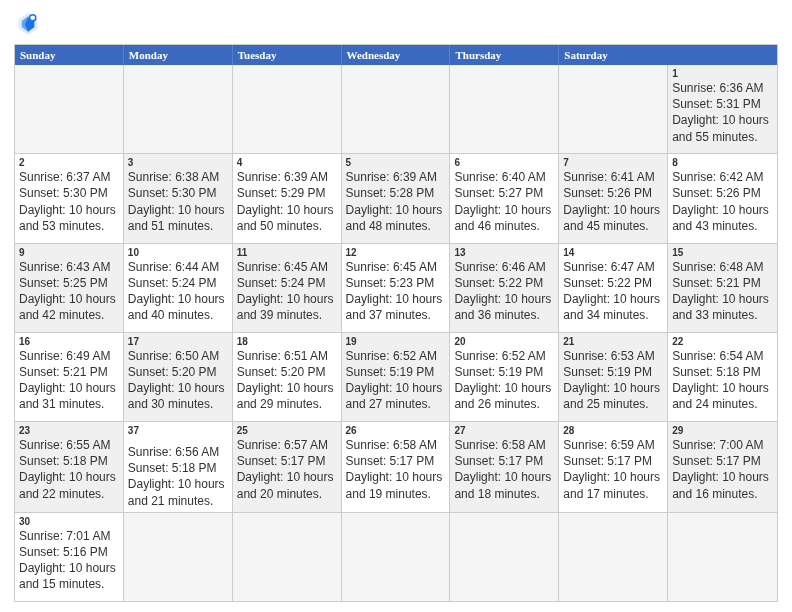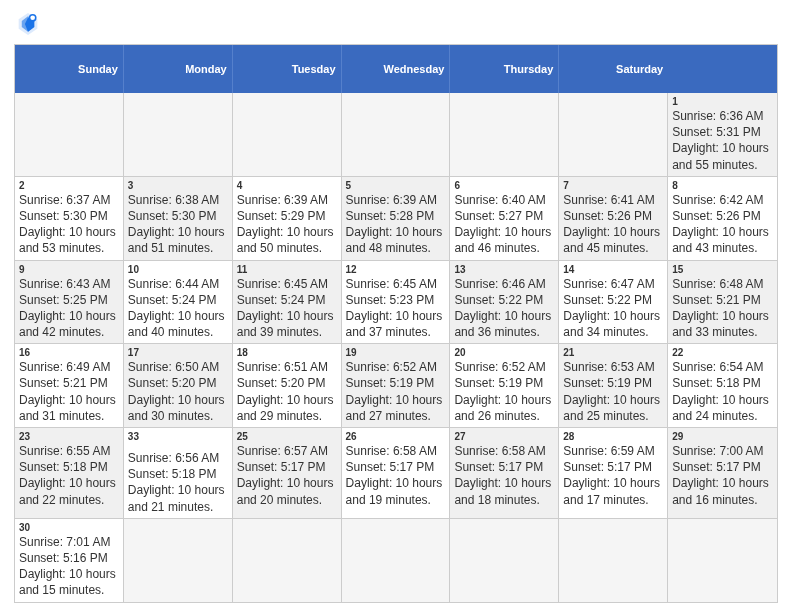--- a/index.html
+++ b/index.html
@@ -63,23 +63,24 @@
     }
     .cal-header {
       display: grid;
       grid-template-columns: repeat(7, 1fr);
       background: #3a6abf;
     }
     .cal-header-cell {
       color: #fff;
       font-size: 11px;
       font-weight: bold;
-      padding: 18px 5px;
-      text-align: right;
+      padding: 4px 5px;
+      text-align: left;
       border-right: 1px solid #5580cc;
+      font-family: Liberation Serif, serif;
     }
     .cal-header-cell:last-child { border-right: none; }
     .cal-body {
       display: flex;
       flex-direction: column;
       flex: 1;
     }
     .cal-row {
       display: grid;
       grid-template-columns: repeat(7, 1fr);
@@ -293,21 +294,21 @@
           </div>
         </div>
         <div class="cal-row">
           <div class="cal-cell shaded">
             <span class="day-num">23</span>
             <div class="cell-text" style="white-space: pre-wrap;">Sunrise: 6:55 AM
 Sunset: 5:18 PM
 Daylight: 10 hours and 22 minutes.</div>
           </div>
           <div class="cal-cell">
-            <span class="day-num">33</span>
+            <span class="day-num">37</span>
             <div class="cell-text" style="white-space: pre-wrap; margin-top: 8px;">Sunrise: 6:56 AM
 Sunset: 5:18 PM
 Daylight: 10 hours and 21 minutes.</div>
           </div>
           <div class="cal-cell shaded">
             <span class="day-num">25</span>
             <div class="cell-text" style="white-space: pre-wrap;">Sunrise: 6:57 AM
 Sunset: 5:17 PM
 Daylight: 10 hours and 20 minutes.</div>
           </div>

